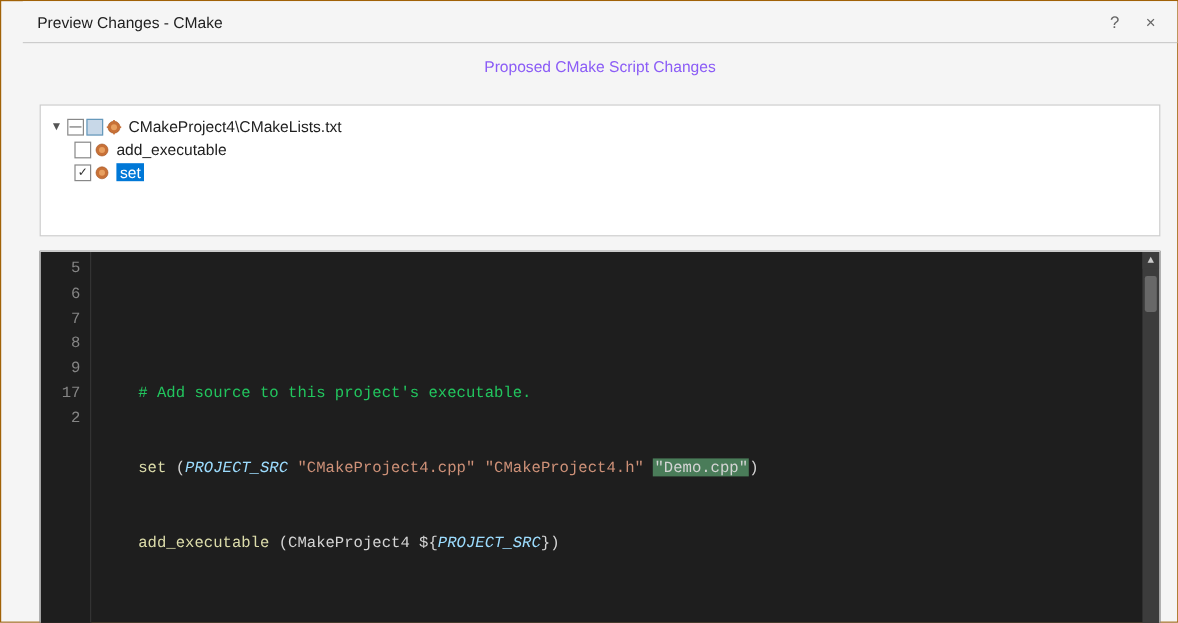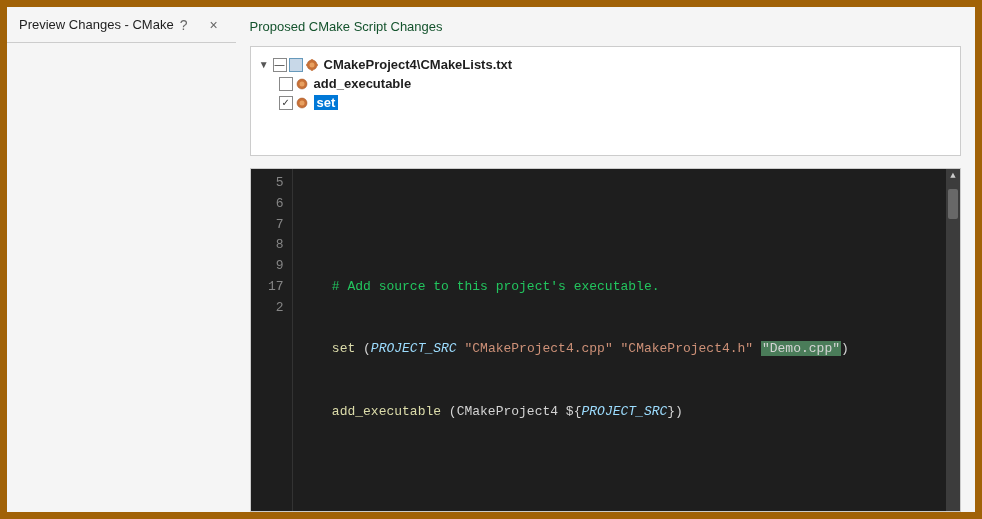--- a/index.html
+++ b/index.html
@@ -11,23 +11,25 @@
       font-size: 13px;
       color: #1e1e1e;
       display: flex;
       align-items: center;
       justify-content: center;
     }
     .dialog {
       width: 982px;
       height: 519px;
       background: #f5f5f5;
-      border: 7px solid #a16207;
-      display: flex;
+      border: 1px solid #a16207;
+      display: flex;
+      flex-direction: column;
       box-shadow: 2px 2px 8px rgba(0,0,0,0.3);
+      padding-left: 18px;
     }
     .title-bar {
       background: #f5f5f5;
       border-bottom: 1px solid #ccc;
       padding: 8px 12px;
       display: flex;
       align-items: center;
       justify-content: space-between;
       height: 36px;
     }
@@ -53,22 +55,23 @@
       line-height: 1;
     }
     .content {
       flex: 1;
       display: flex;
       flex-direction: column;
       padding: 12px 14px 0 14px;
     }
     .section-label {
       font-size: 13px;
-      color: #14532d;
-      margin-bottom: 12px;
+      color: #8b5cf6;
+      margin-bottom: 24px;
+      text-align: center;
     }
     .tree-panel {
       background: #fff;
       border: 1px solid #ccc;
       padding: 8px 6px;
       margin-bottom: 12px;
       height: 110px;
       overflow: auto;
     }
     .tree-row {
@@ -111,21 +114,20 @@
       height: 14px;
       background: #c8d8e8;
       border: 1px solid #6699bb;
       display: inline-block;
       flex-shrink: 0;
     }
     .tree-label {
       font-size: 13px;
       color: #1e1e1e;
       margin-left: 3px;
-      font-weight: bold;
     }
     .tree-label.highlighted {
       background: #0078d7;
       color: #fff;
       padding: 0 3px;
     }
     .code-section-label {
       font-size: 13px;
       color: #1e1e1e;
       margin-bottom: 6px;

